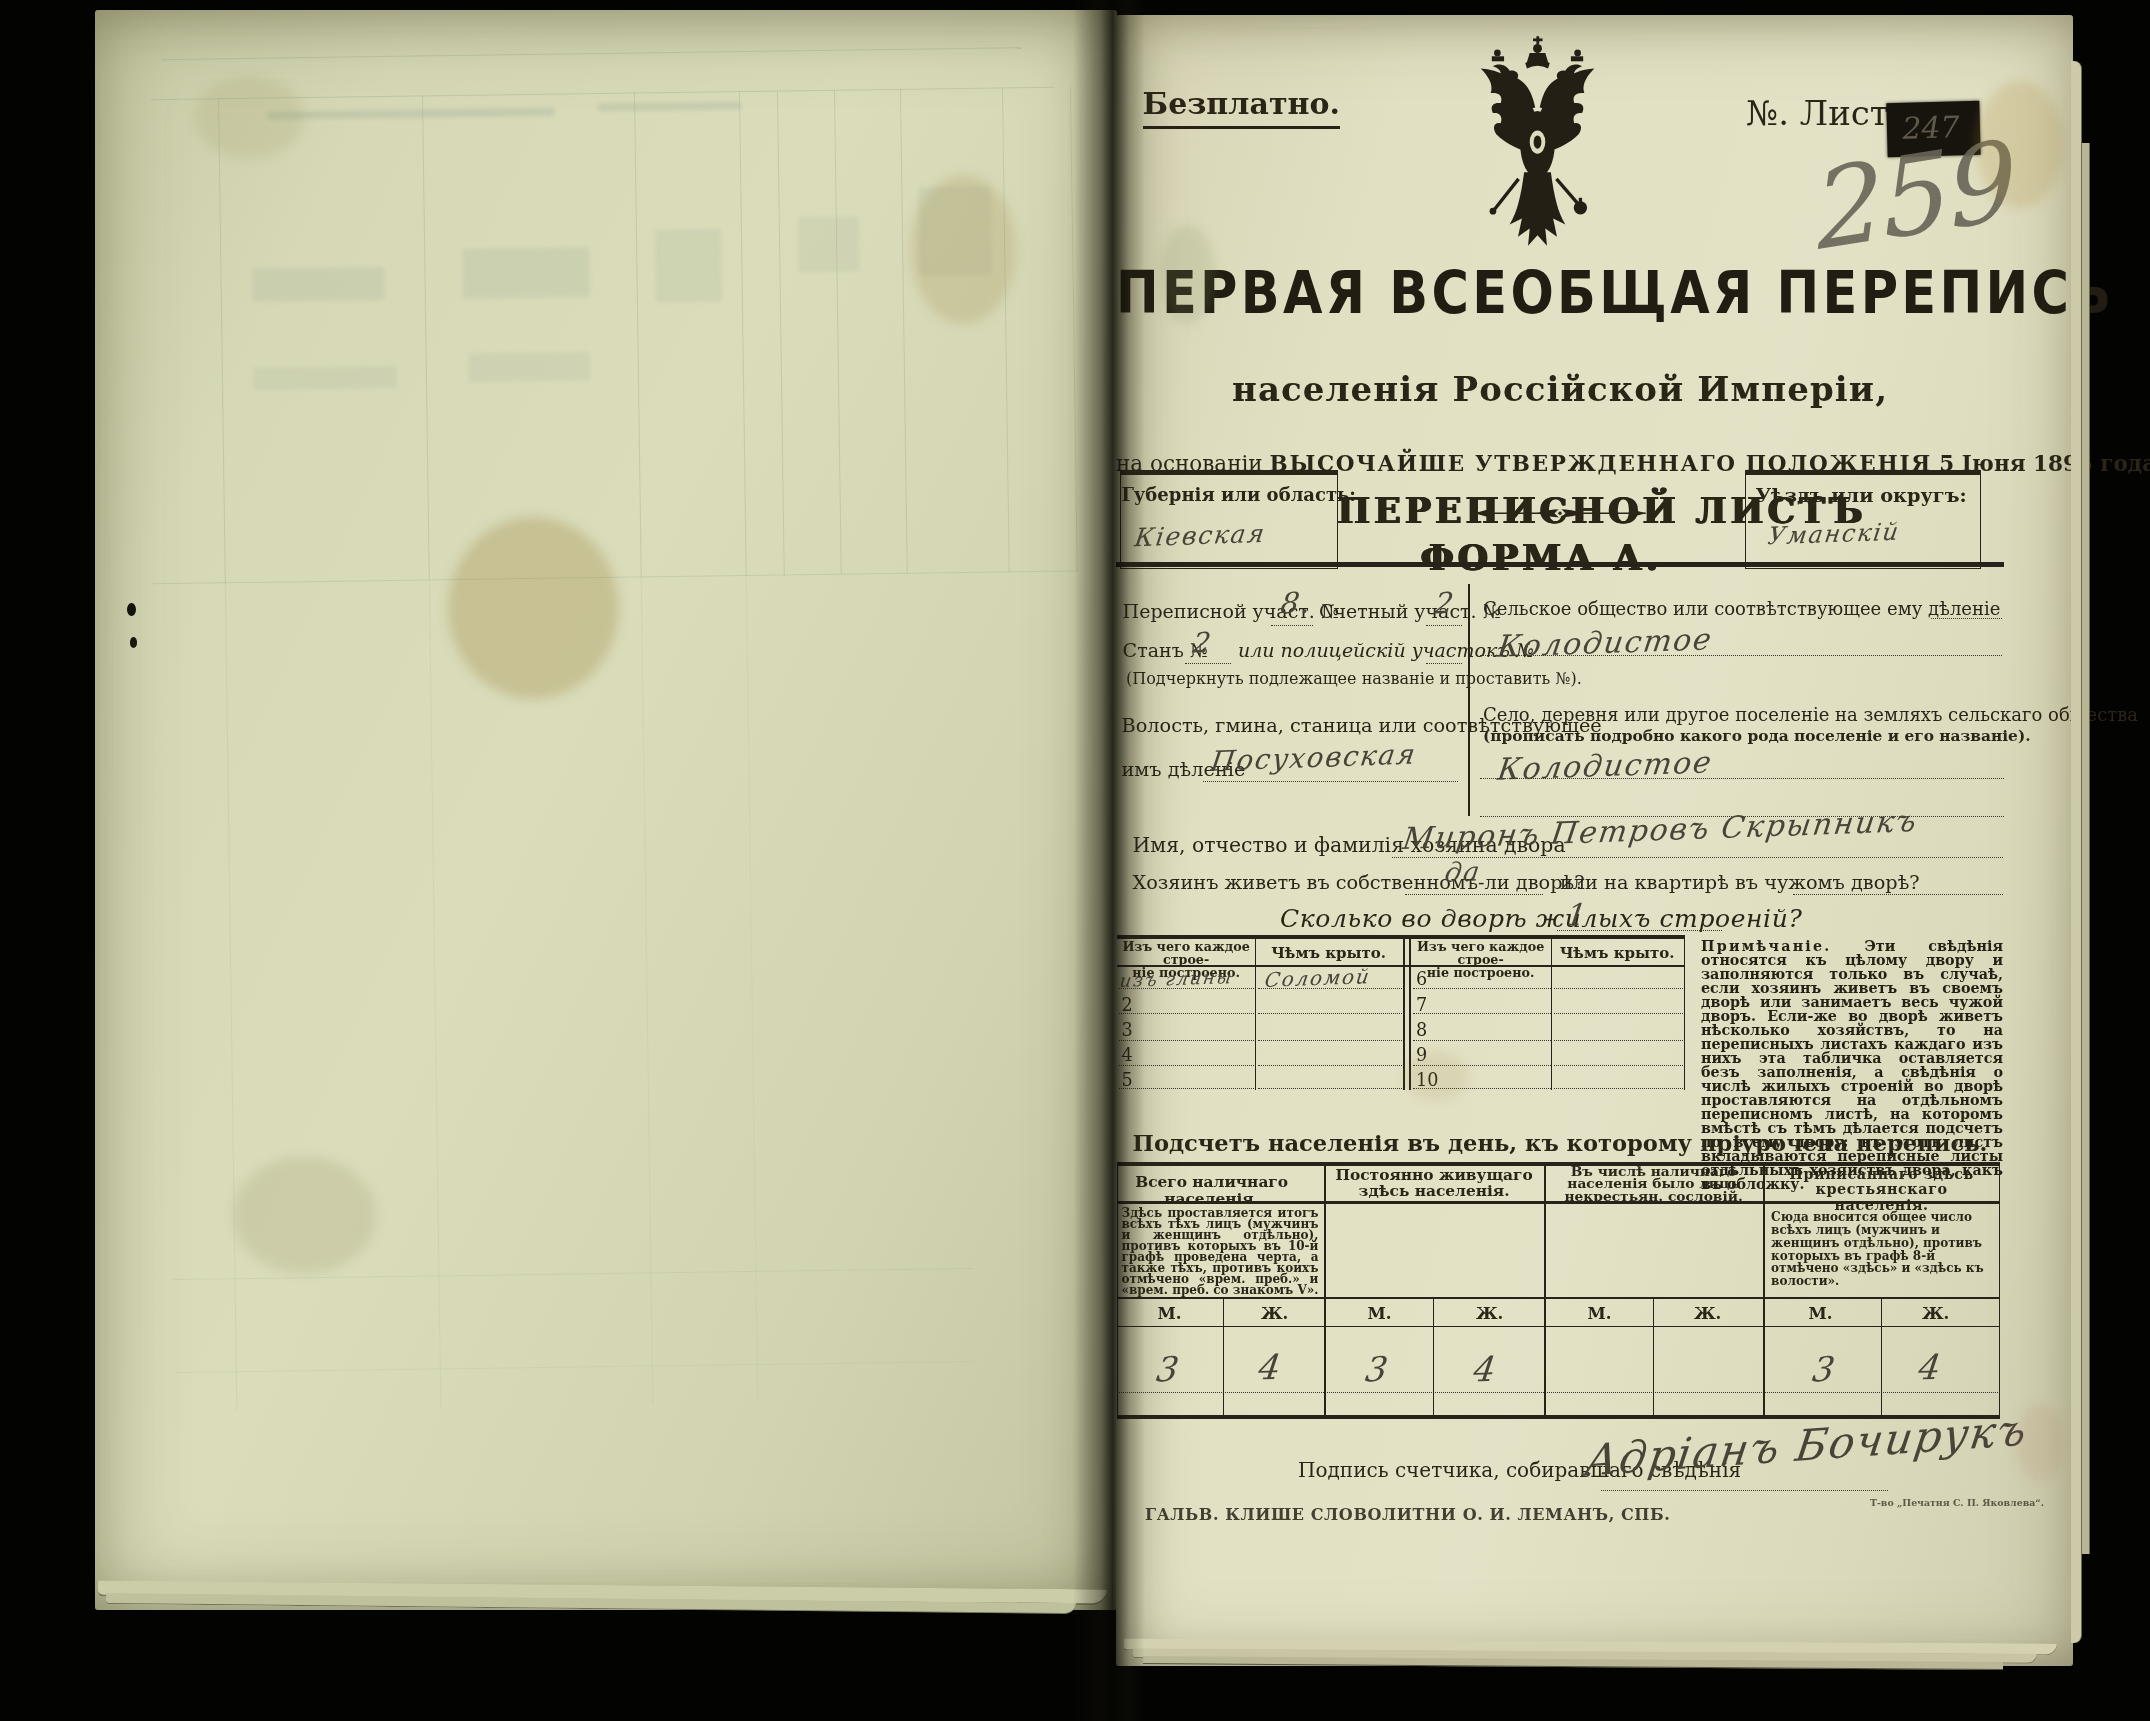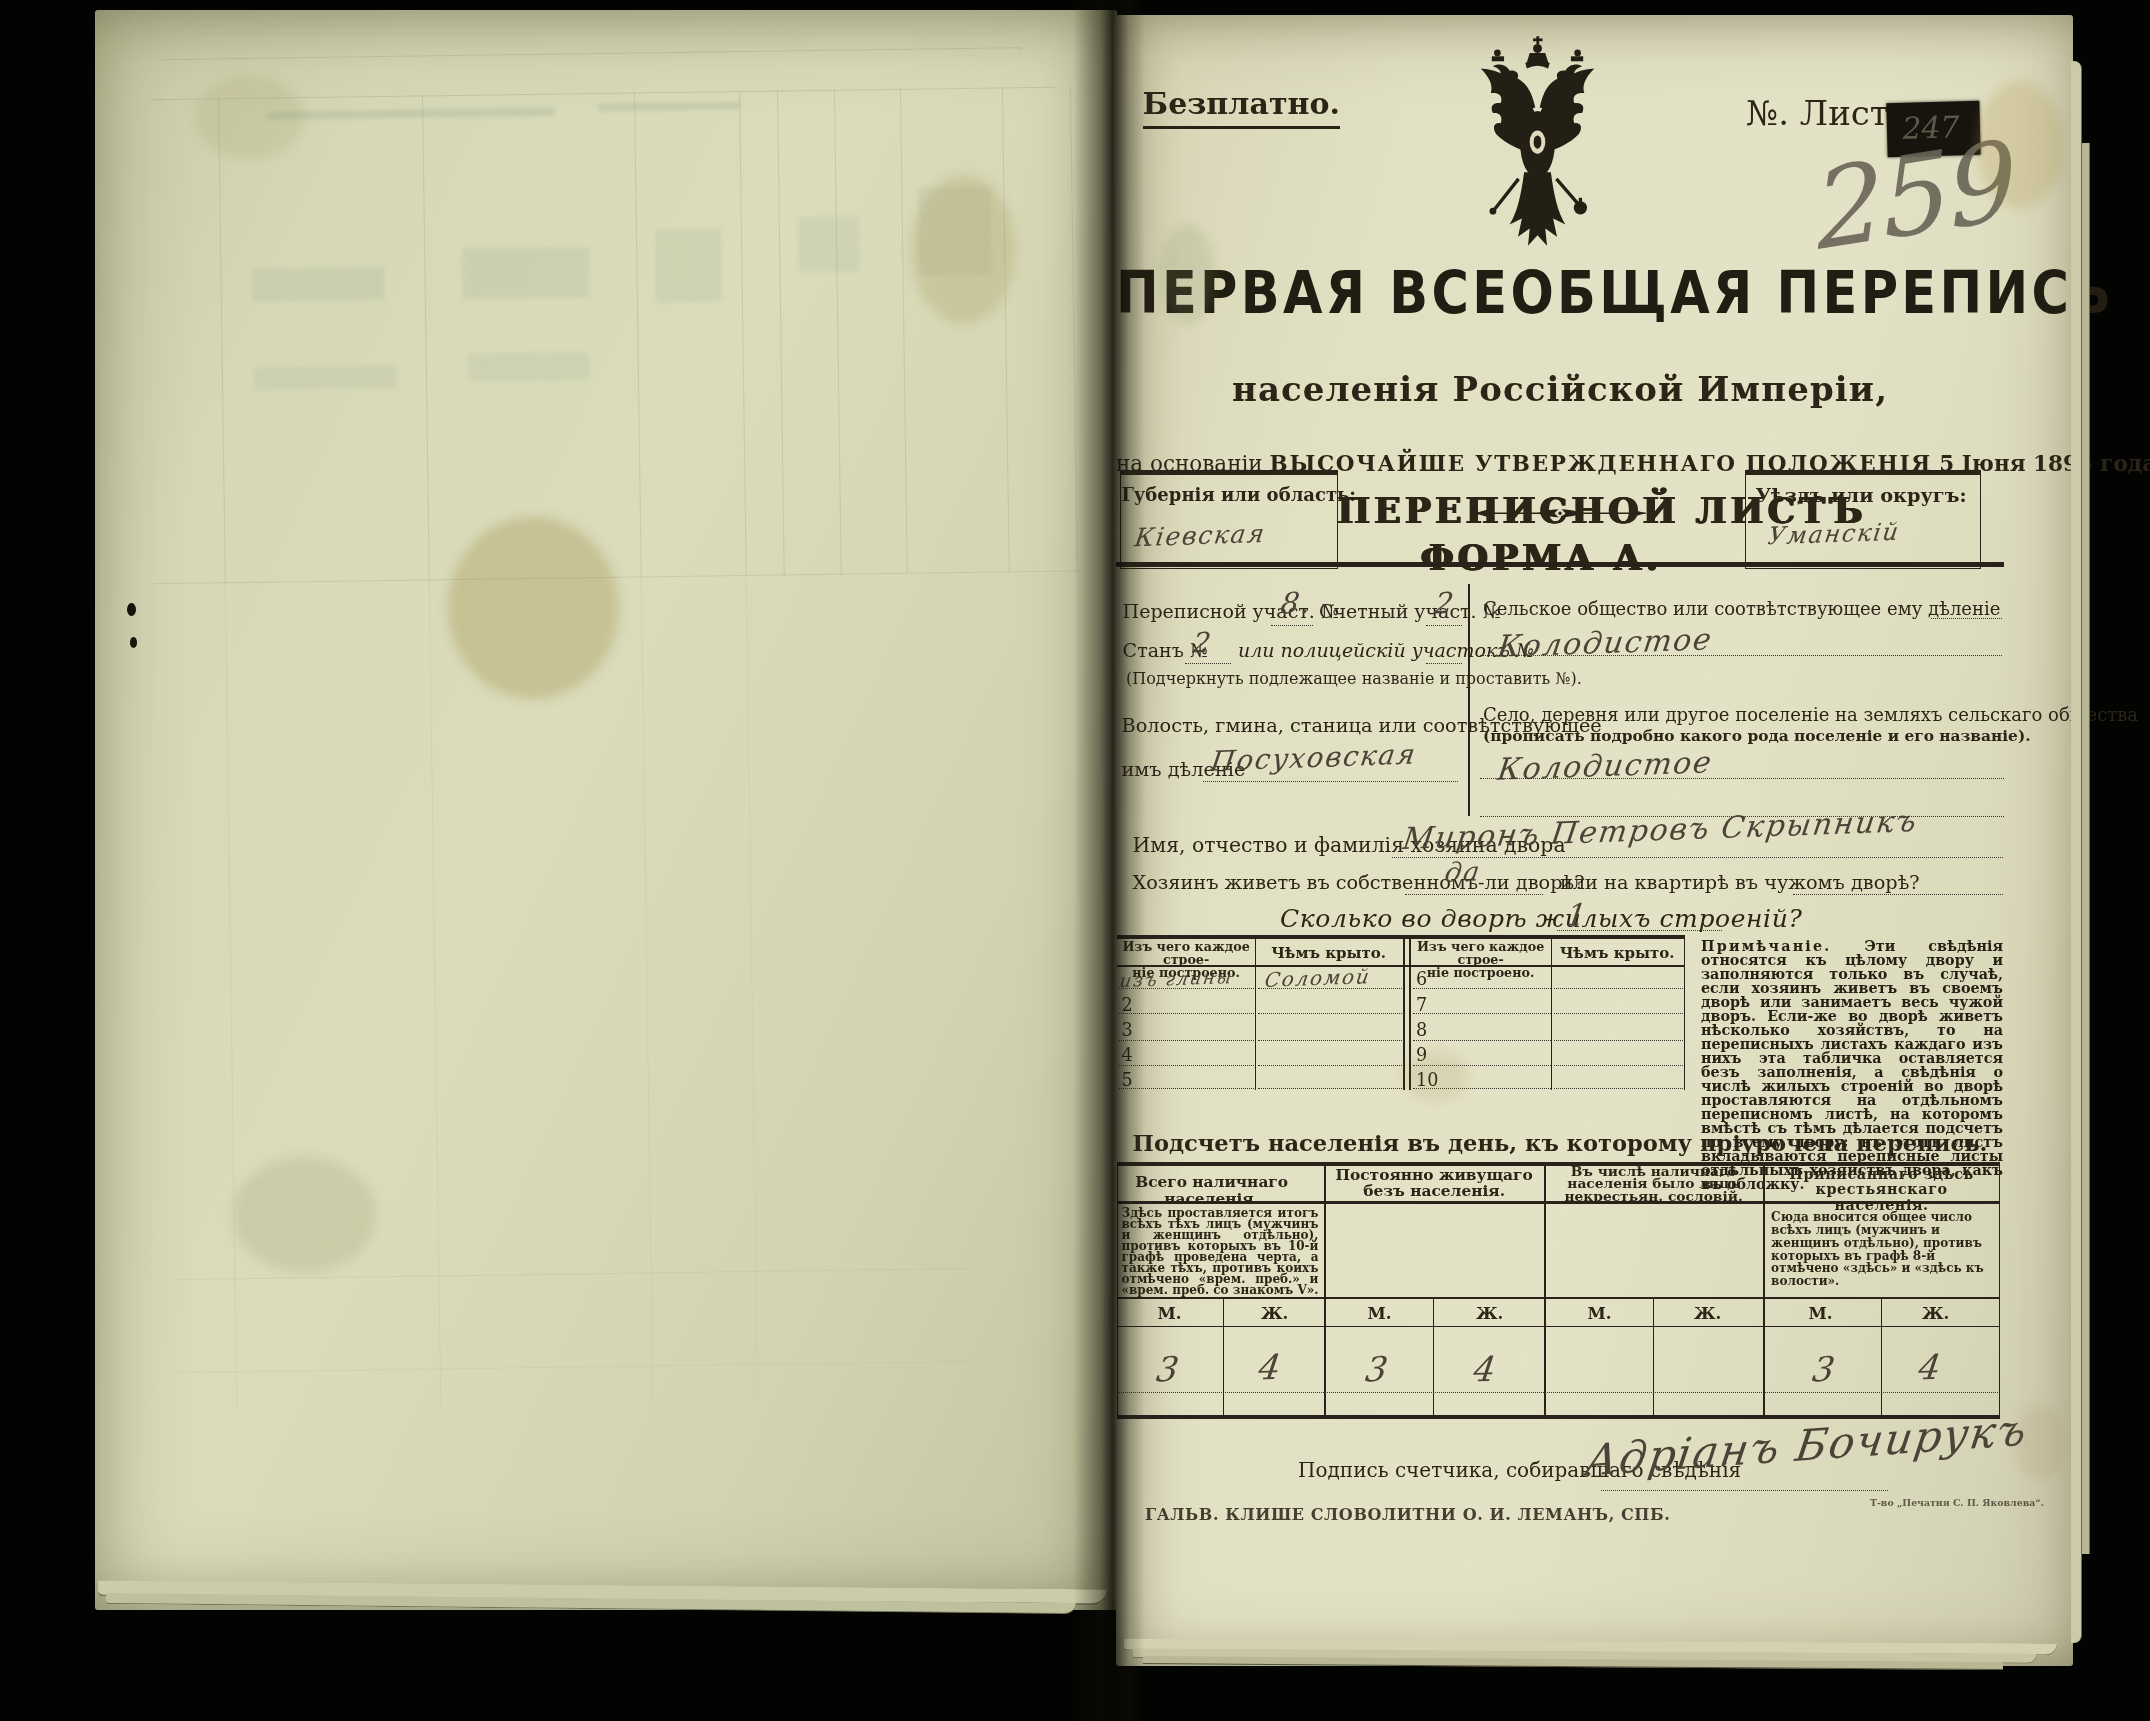--- a/index.html
+++ b/index.html
@@ -275,21 +275,21 @@
       <div class="vln ink" style="left:207px;top:0;height:256px;"></div>
       <div class="vln ink" style="left:427px;top:0;height:256px;"></div>
       <div class="vln ink" style="left:646px;top:0;height:256px;"></div>
       <div class="vln ink" style="left:882px;top:0;height:256px;width:1.1px;"></div>
       <div class="vln ink" style="left:106px;top:135px;height:122px;width:1.1px;"></div>
       <div class="vln ink" style="left:316px;top:135px;height:122px;width:1.1px;"></div>
       <div class="vln ink" style="left:536px;top:135px;height:122px;width:1.1px;"></div>
       <div class="vln ink" style="left:764px;top:135px;height:122px;width:1.1px;"></div>
 
       <div class="t ctr ser b" style="left:0;top:12px;width:189px;font-size:15.4px;white-space:normal;line-height:16.5px;">Всего наличнаго населенія.</div>
-      <div class="t ctr ser b" style="left:212px;top:4.4px;width:210px;font-size:15.4px;white-space:normal;line-height:16.5px;">Постоянно живущаго безъ населенія.</div>
+      <div class="t ctr ser b" style="left:212px;top:4.4px;width:210px;font-size:15.4px;white-space:normal;line-height:16.5px;">Постоянно живущаго здѣсь населенія.</div>
       <div class="t ctr ser b" style="left:431px;top:2.2px;width:211px;font-size:13.8px;white-space:normal;line-height:12.7px;">Въ числѣ наличнаго населенія было лицъ некрестьян. сословій.</div>
       <div class="t ctr ser b" style="left:650px;top:4.4px;width:229px;font-size:14.3px;white-space:normal;line-height:15.4px;letter-spacing:0.6px;">Приписаннаго здѣсь крестьянскаго населенія.</div>
 
       <div class="t ser b note-j" style="left:4.4px;top:46px;width:197px;font-size:12px;line-height:11px;">Здѣсь проставляется итогъ всѣхъ тѣхъ лицъ (мужчинъ и женщинъ отдѣльно), противъ которыхъ въ 10-й графѣ проведена черта, а также тѣхъ, противъ коихъ отмѣчено «врем. преб.» и «врем. преб. со знакомъ V».</div>
       <div class="t ser b" style="left:654px;top:49px;width:221px;font-size:12px;line-height:12.7px;white-space:normal;text-align:left;">Сюда вносится общее число всѣхъ лицъ (мужчинъ и женщинъ отдѣльно), противъ которыхъ въ графѣ 8-й отмѣчено «здѣсь» и «здѣсь къ волости».</div>
 
       <div class="t ctr ser b" style="left:11px;top:142px;width:83px;font-size:16.5px;">М.</div>
       <div class="t ctr ser b" style="left:116px;top:142px;width:83px;font-size:16.5px;">Ж.</div>
       <div class="t ctr ser b" style="left:221px;top:142px;width:83px;font-size:16.5px;">М.</div>
       <div class="t ctr ser b" style="left:331px;top:142px;width:83px;font-size:16.5px;">Ж.</div>

